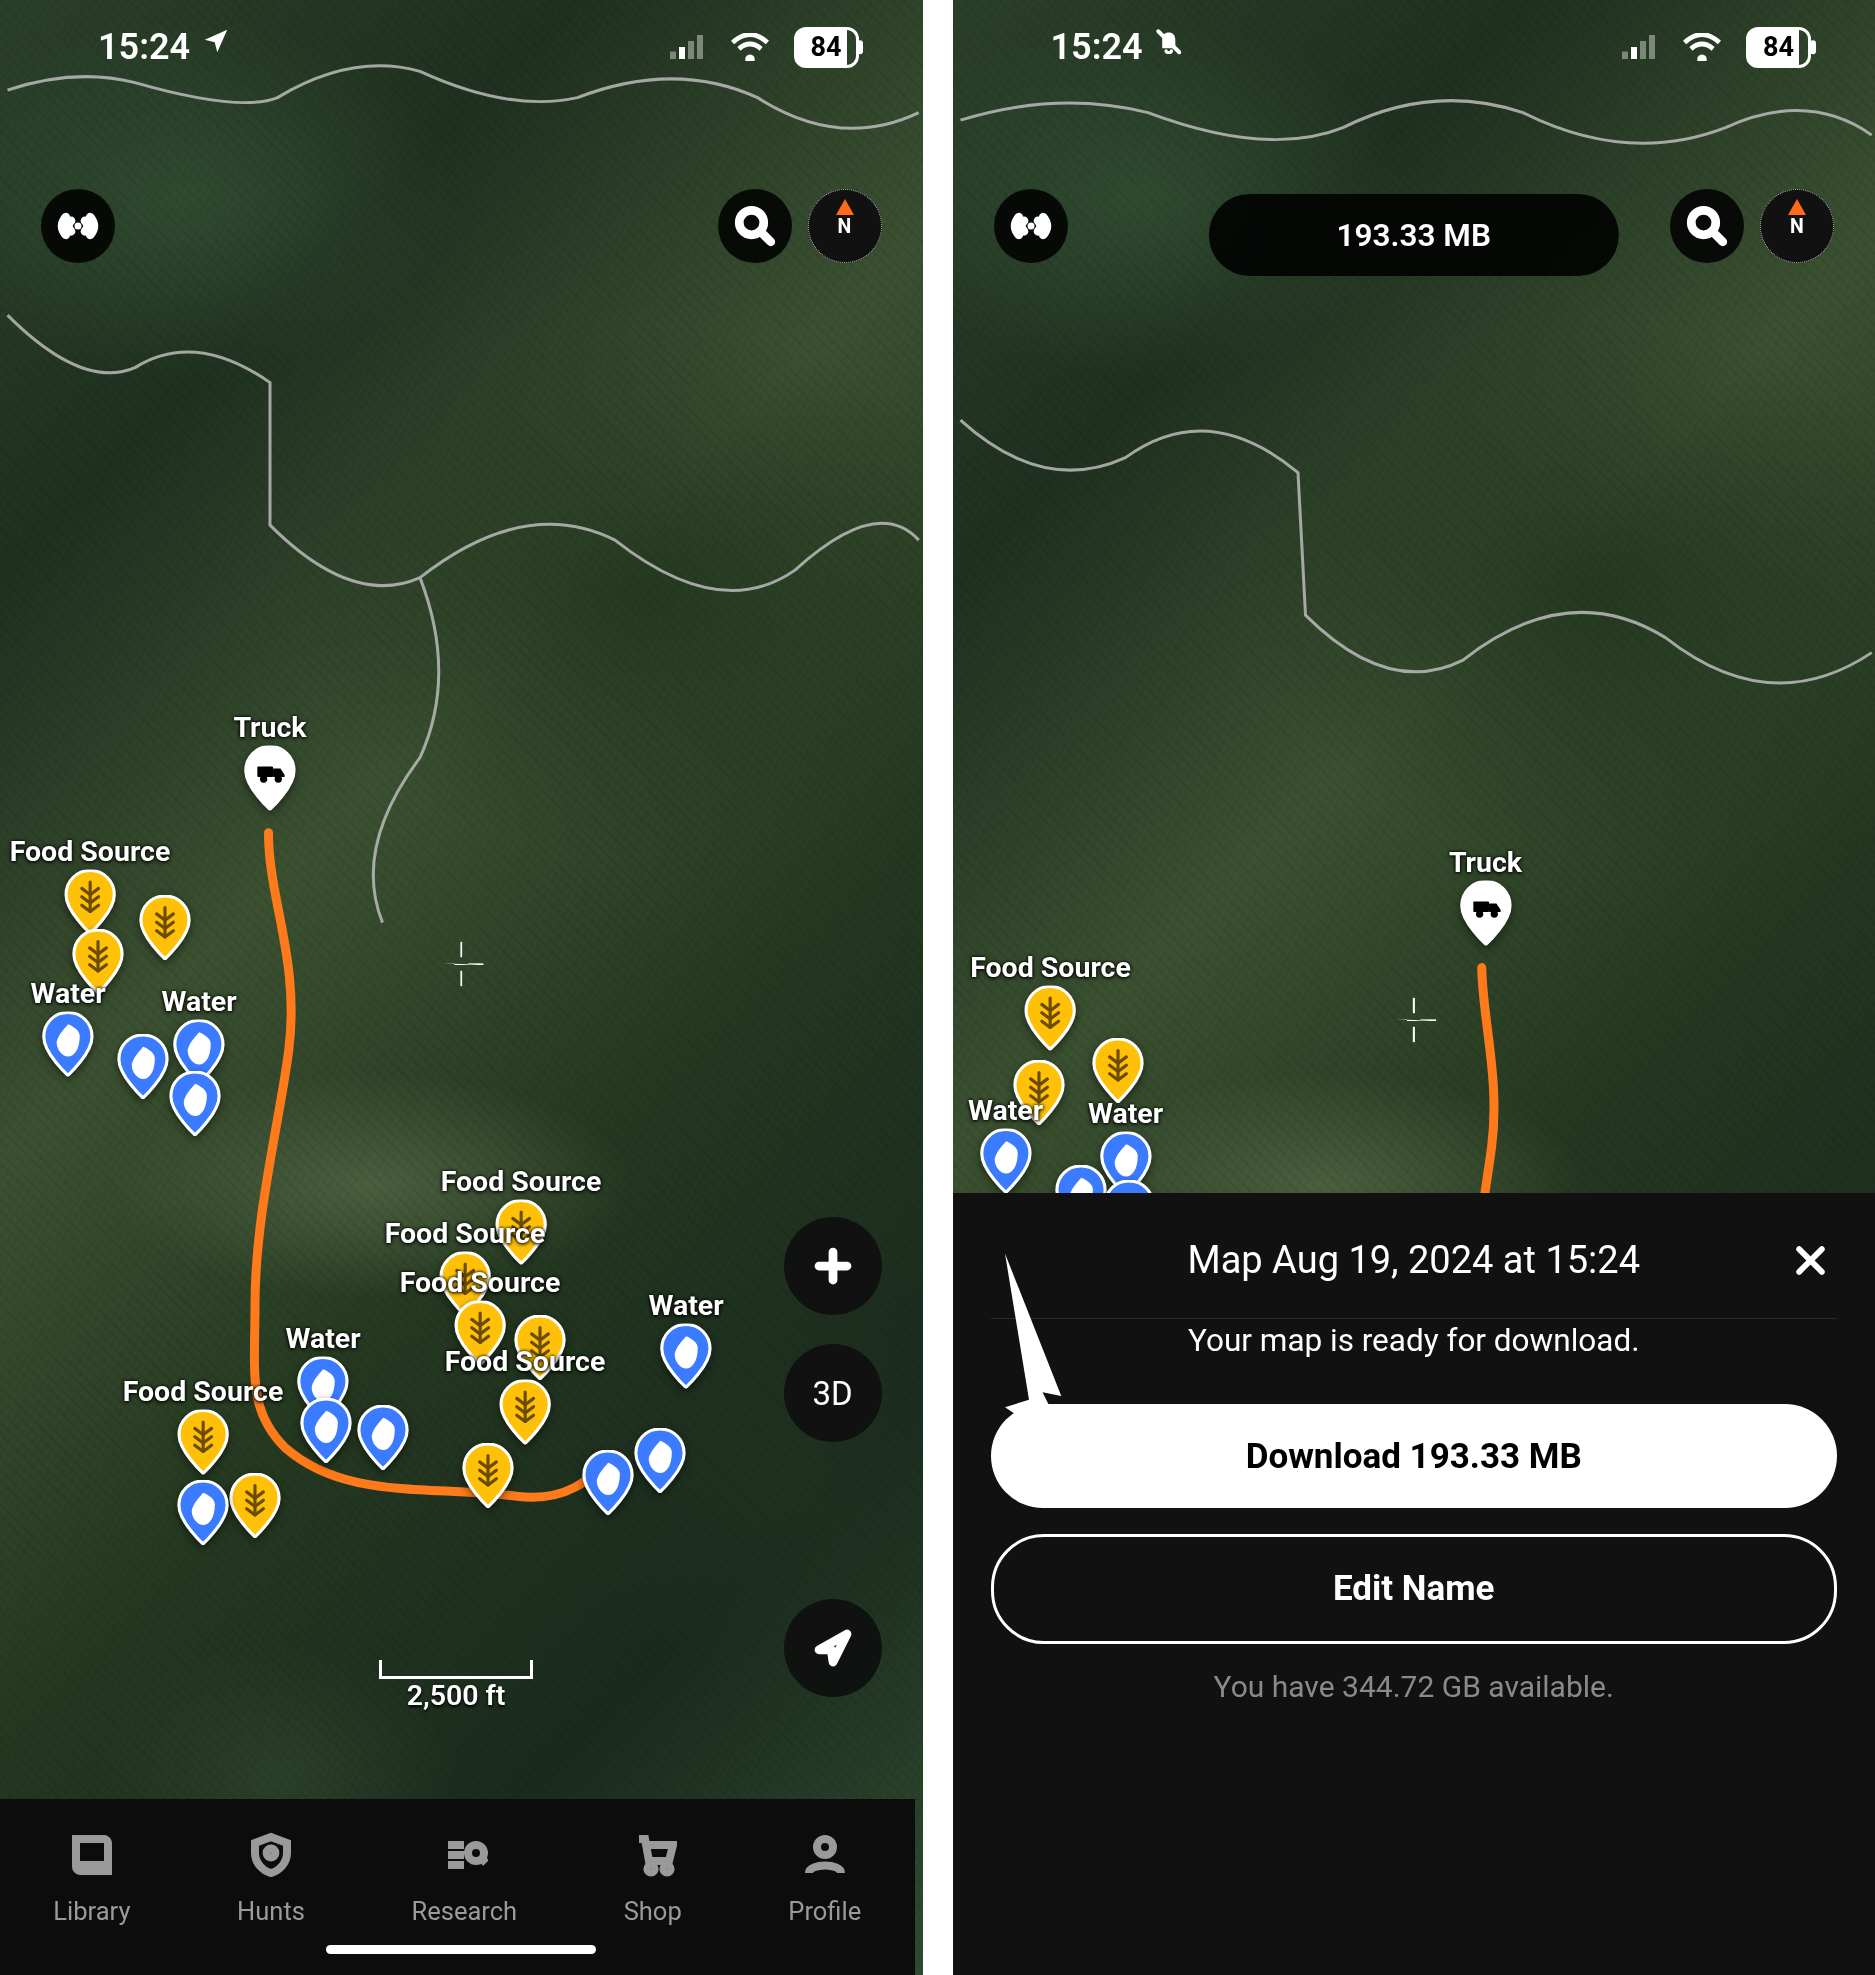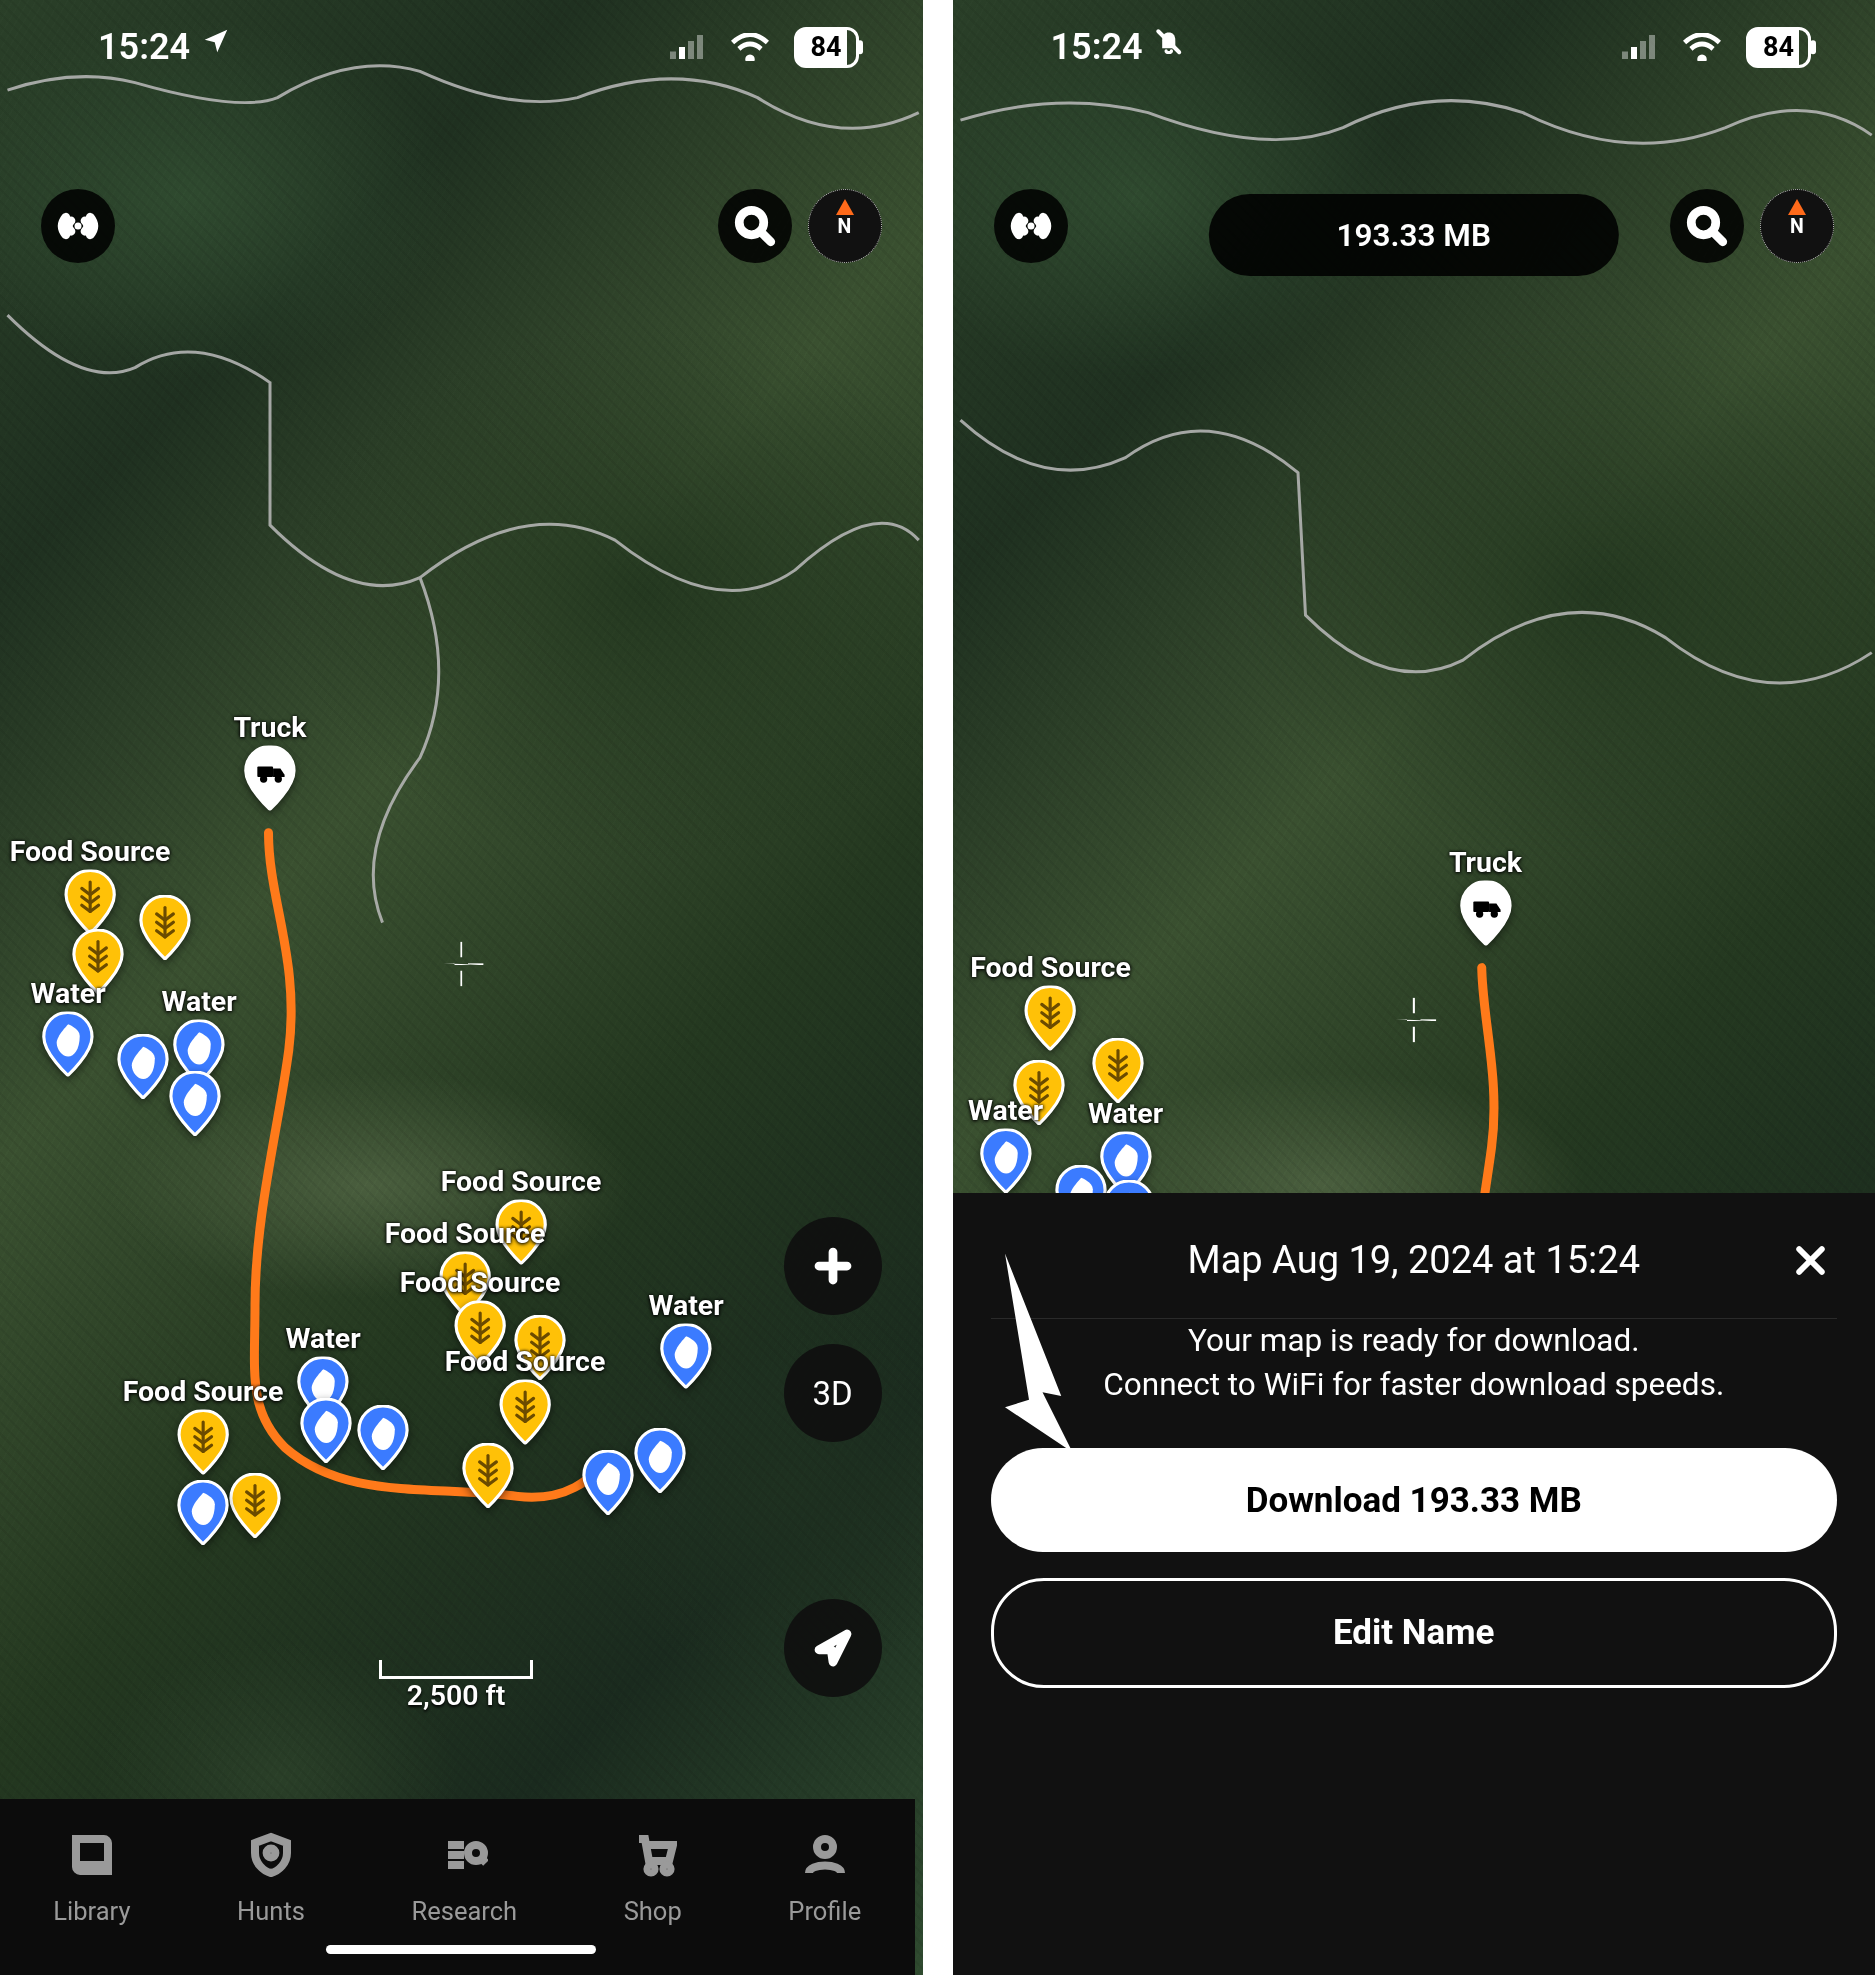--- a/index.html
+++ b/index.html
@@ -636,27 +636,27 @@
     <div class="sheet-header">
       <div class="sheet-title">Map Aug 19, 2024 at 15:24</div>
       <div class="sheet-close">
         <svg viewBox="0 0 24 24" style="width:39px;height:39px;stroke:#fff;stroke-width:3.5;stroke-linecap:round">
             <path d="M5 5 L19 19 M19 5 L5 19"></path>
           </svg>
       </div>
     </div>
     <div class="sheet-msg">
       <div>Your map is ready for download.</div>
-      <div>Connect to WiFi for faster download speeds.</div>
     </div>
 
     <svg class="arrow-overlay" style="left:22.5px;top:53px;width:120px;height:210px" viewBox="0 0 160 280">
       <polygon points="40,10 115,200 90,195 130,275 40,215 72,205" fill="#fff"></polygon>
     </svg>
     <div class="btn btn-primary">
       <span>Download 193.33 MB</span>
     </div>
     <div class="btn btn-secondary">
       <span>Edit Name</span>
     </div>
+    <div class="sheet-footer">You have 344.72 GB available.</div>
   </div>
 </div>
 
 
 </body></html>

